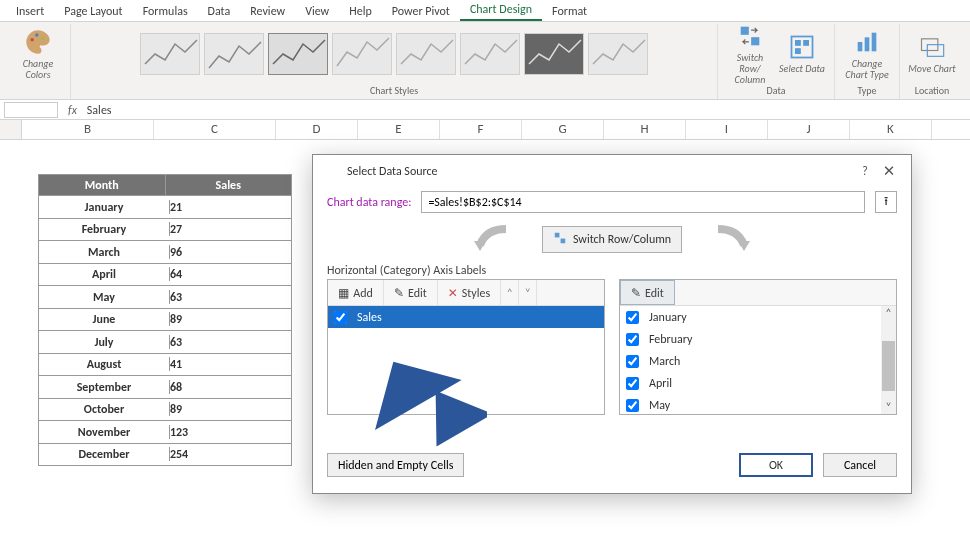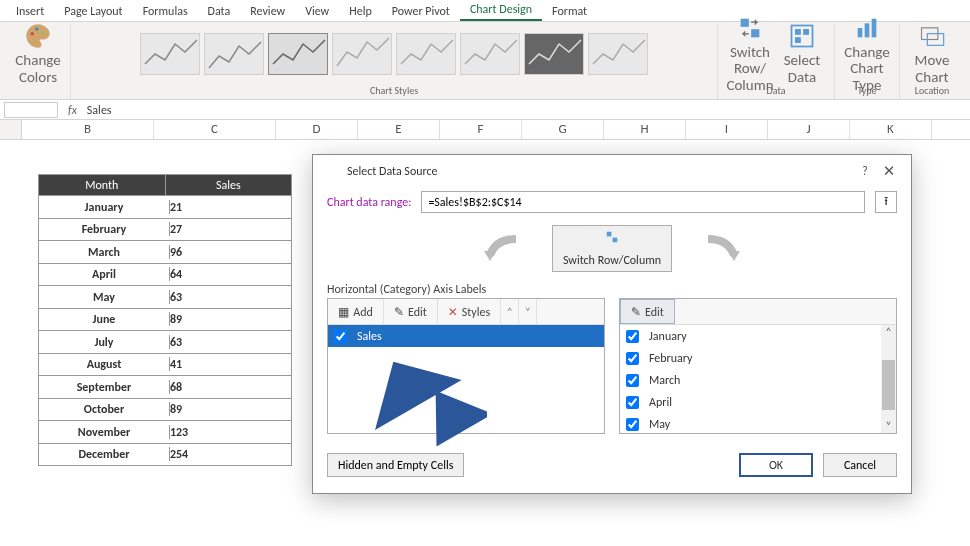--- a/index.html
+++ b/index.html
@@ -10,21 +10,21 @@
   .tab { padding: 3px 10px; cursor: pointer; color: #444; }
   .tab.active { color: #217346; border-bottom: 2px solid #217346; font-weight: 500; }
 
   
   .ribbon { height: 78px; background: #f3f2f1; border-bottom: 1px solid #d4d4d4; display: flex; align-items: stretch; padding: 2px 6px 0 6px; gap: 0; }
   .rgroup { display: flex; flex-direction: column; align-items: center; justify-content: flex-end; padding: 0 8px 2px 8px; border-right: 1px solid #e1dfdd; }
   .rgroup .content { flex: 1; display: flex; align-items: center; justify-content: center; gap: 4px; }
   .rgroup .label { font-size: 10px; color: #666; padding: 1px 0 0 0; }
   .bigbtn { display: flex; flex-direction: column; align-items: center; justify-content: center; width: 48px; height: 56px; color: #6a6a6a; gap: 2px; cursor: pointer; }
   .bigbtn .ic { width: 28px; height: 28px; display:flex;align-items:center;justify-content:center;}
-  .bigbtn span { font-size: 15px; text-align: center; line-height: 1.1; }
+  .bigbtn span { font-size: 10px; text-align: center; line-height: 1.1; font-style: italic; }
   .styletray { display: flex; gap: 4px; }
   .thumb { width: 60px; height: 42px; background: #e8e8e8; border: 1px solid #d0d0d0; position: relative; overflow: hidden; }
   .thumb.sel { border: 1px solid #888; background: #ddd; }
   .thumb svg { width: 100%; height: 100%; }
 
   
   .fxbar { height: 20px; border-bottom: 1px solid #d4d4d4; display: flex; align-items: center; padding: 0 4px; gap: 10px; }
   .namebox { width: 54px; border: 1px solid #ccc; height: 16px; }
   .fxlabel { font-style: italic; color: #666; }
   .fxval { color: #444; }
@@ -33,41 +33,41 @@
   .colhdrs { display: flex; height: 20px; border-bottom: 1px solid #d4d4d4; }
   .rowhdrspace { width: 22px; border-right: 1px solid #d4d4d4; background:#f3f2f1;}
   .colhdr { flex: 0 0 auto; text-align: center; color: #555; border-right: 1px solid #e1dfdd; background: #fff; font-size: 13px; padding-top:1px;}
   .colhdr.B { width: 132px; }
   .colhdr.C { width: 122px; }
   .colhdr.rest { width: 82px; }
 
   
   .grid { position: relative; }
   .datatable { position: absolute; left: 38px; top: 34px; width: 254px; border: 1px solid #999; }
-  .datatable .hrow { display: flex; background: #404040; color: #fff; font-weight: 400; font-size: 15px; }
+  .datatable .hrow { display: flex; background: #737373; color: #fff; font-weight: 700; font-size: 15px; }
   .datatable .hrow div { flex: 1; text-align: center; padding: 3px 0; border-right: 1px solid #999; }
   .datatable .hrow div:last-child { border-right: none; }
   .datatable .drow { display: flex; border-top: 1px solid #999; font-size: 14px; height: 22.5px; align-items: center; }
   .datatable .drow .m { width: 132px; text-align: center; border-right: 1px solid #999; font-weight:600;}
   .datatable .drow .v { width: 122px; text-align: left; padding-right: 6px; font-weight:700;}
 
   
   .dialog { position: absolute; left: 312px; top: 154px; width: 600px; height: 340px; background: #fff; border: 1px solid #888; box-shadow: 0 6px 24px rgba(0,0,0,0.25); }
   .dlg-title { height: 32px; display: flex; align-items: center; padding: 0 10px; font-size: 13px; color: #333; margin-left: 24px; }
   .dlg-title .sp { flex: 1; }
   .dlg-title .help { width: 24px; text-align: center; color: #555; cursor: pointer; }
   .dlg-title .close { width: 24px; text-align: center; color: #555; cursor: pointer; font-size: 15px; }
   .dlg-body { padding: 0 14px; }
   .rangerow { display: flex; align-items: center; gap: 10px; margin: 4px 0 12px 0; }
   .rangerow label { color: #a21caf; }
   .rangerow input { flex: 1; border: 1px solid #aaa; height: 22px; padding: 0 6px; font-size: 12px; }
   .refbtn { width: 22px; height: 22px; border: 1px solid #aaa; display:flex;align-items:center;justify-content:center; cursor:pointer; font-size:11px;}
 
   .switchrow { display: flex; align-items: center; justify-content: center; gap: 30px; margin: 6px 0 10px 0; }
-  .switchbtn { border: 1px solid #adadad; background: #f0f0f0; padding: 4px 10px; display: flex; align-items: center; gap: 6px; cursor: pointer; flex-direction: column; }
+  .switchbtn { border: 1px solid #adadad; background: #f0f0f0; padding: 4px 10px; display: flex; align-items: center; gap: 6px; cursor: pointer; }
   .arrow-curve { width: 46px; height: 28px; }
 
   .pane-titles { display: flex; gap: 14px; }
   .pane-titles div { flex: 1; color: #444; font-size: 12px; margin-bottom: 2px; }
   .panes { display: flex; gap: 14px; }
   .pane { flex: 1; border: 1px solid #adadad; height: 136px; display: flex; flex-direction: column; }
   .pane .toolbar { height: 26px; border-bottom: 1px solid #ddd; display: flex; align-items: stretch; background: #f7f7f7; }
   .pane .tbtn { display: flex; align-items: center; gap: 4px; padding: 0 10px; border-right: 1px solid #e1e1e1; cursor: pointer; color: #444; }
   .pane .tbtn.sel { background: #e8ecef; border: 1px solid #a5b4c4; }
   .pane .spin { width: 18px; display:flex;align-items:center;justify-content:center;color:#888;border-right:1px solid #e1e1e1;}

